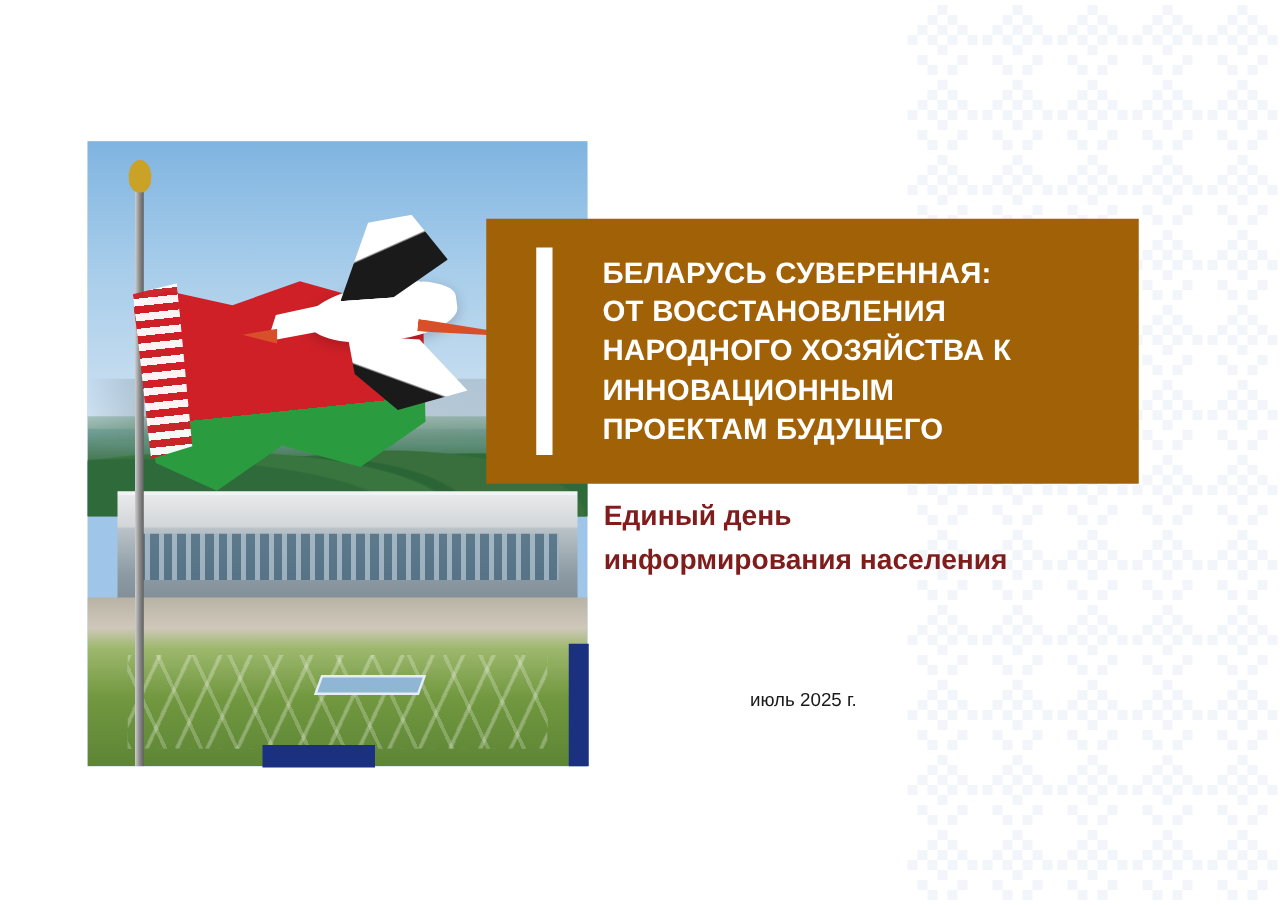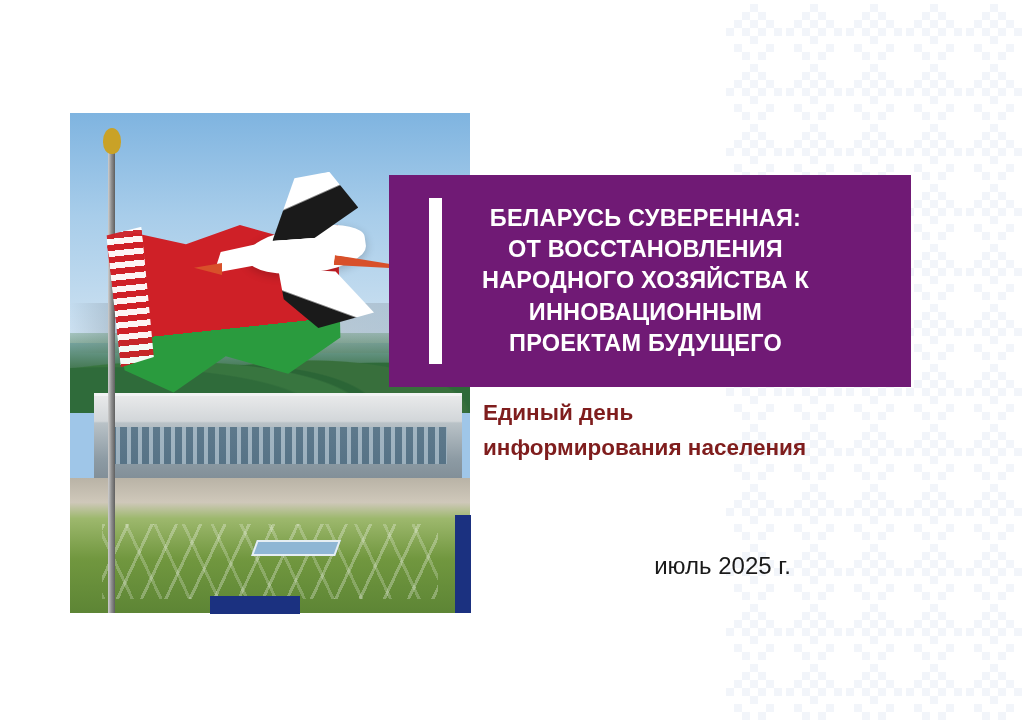--- a/index.html
+++ b/index.html
@@ -251,24 +251,23 @@
     background: #1b3180;
   }
 
   
   .title-panel {
     position: absolute;
     left: 389px;
     top: 175px;
     width: 522px;
     height: 212px;
-    background: #701a75;
+    background: #a16207;
     display: flex;
     align-items: center;
-    text-align: center;
   }
   .title-tick {
     width: 13px;
     height: 166px;
     background: #ffffff;
     margin-left: 40px;
     flex: none;
   }
   .title-text {
     color: #ffffff;
@@ -293,23 +292,23 @@
     line-height: 1.55;
     white-space: pre-line;
   }
 
   
   .date {
     position: absolute;
     left: 600px;
     top: 552px;
     width: 245px;
-    text-align: center;
+    text-align: left;
     color: #1a1a1a;
-    font-size: 24px;
+    font-size: 15px;
   }
 </style>
 </head>
 <body>
 
 <div class="slide">
 
   <svg class="ornament" viewBox="0 0 300 724" preserveAspectRatio="none" aria-hidden="true">
     <defs>
       <pattern id="orn" width="60" height="60" patternUnits="userSpaceOnUse">

